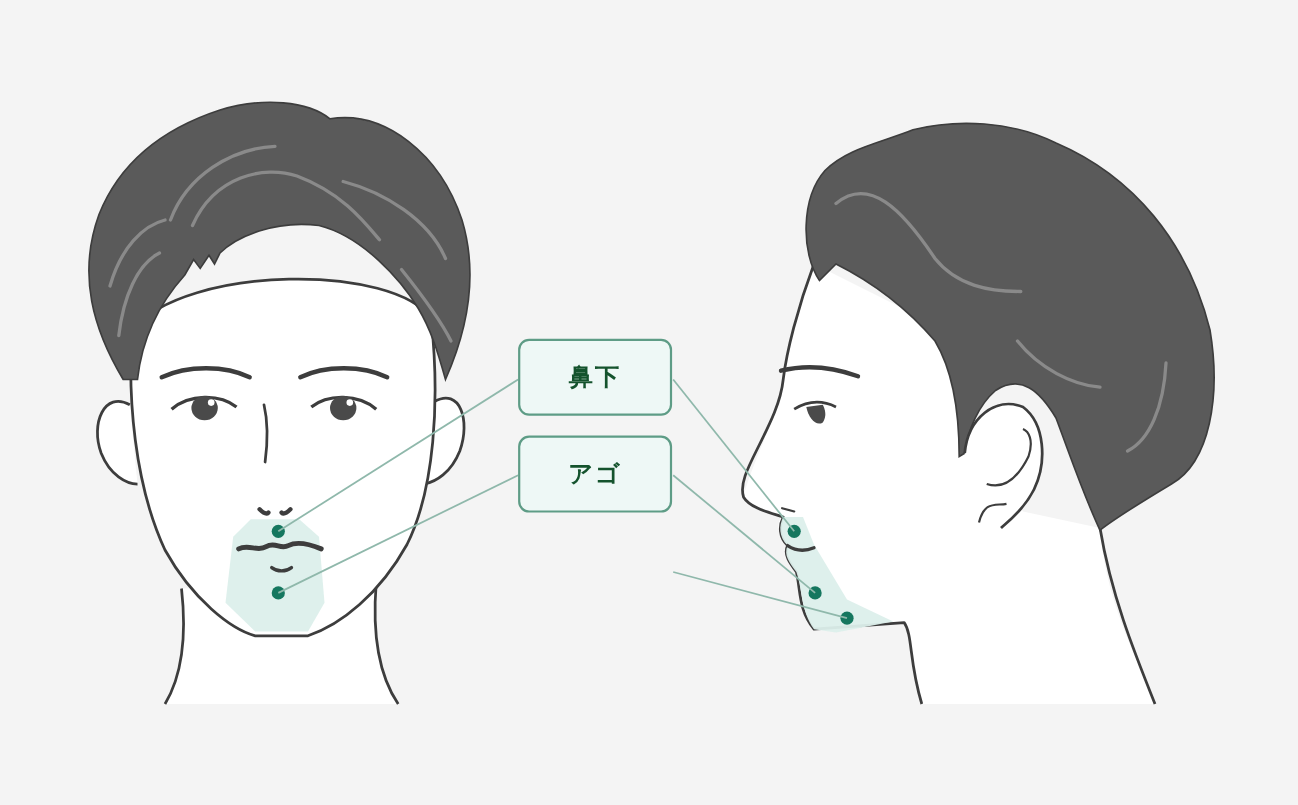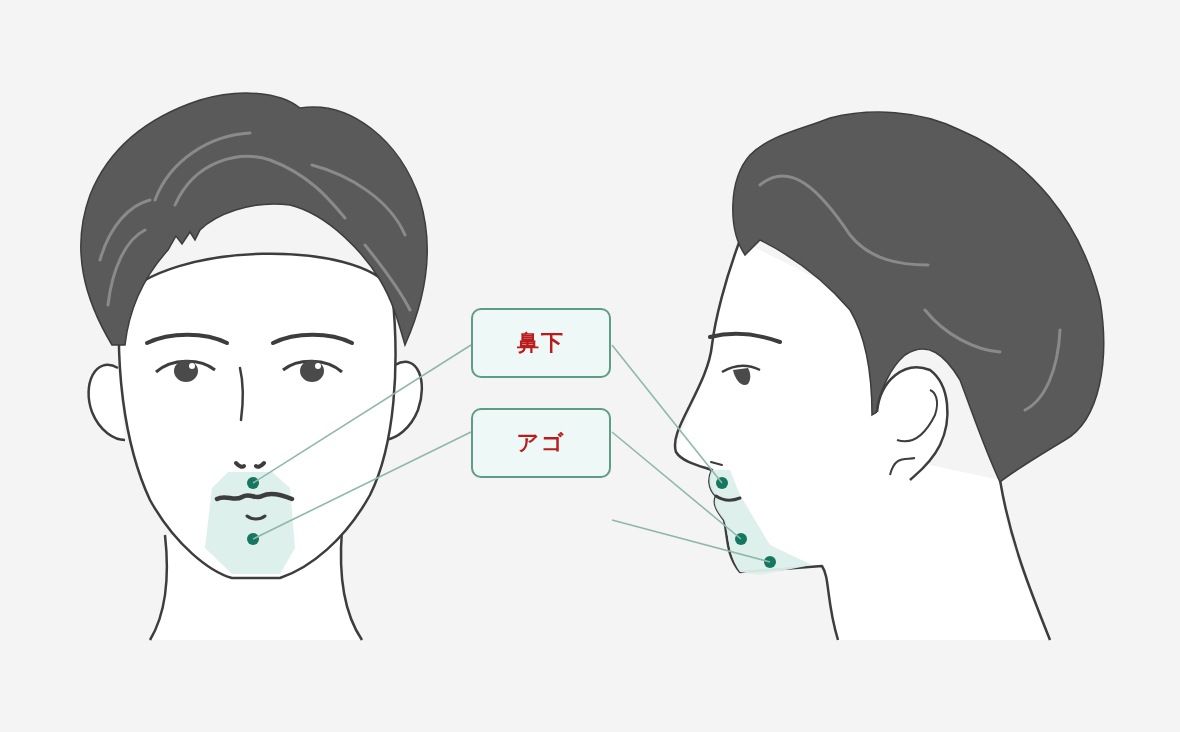--- a/index.html
+++ b/index.html
@@ -2,21 +2,21 @@
 <html><head>
 <meta charset="utf-8">
 <style>
   html, body { margin:0; padding:0; }
   body { width:1180px; height:732px; background:#f4f4f4; overflow:hidden; position:relative;
          font-family:"DejaVu Sans", sans-serif; }
   #stage { position:absolute; left:0; top:0; width:1180px; height:732px; }
   .label-box { position:absolute; width:140px; height:70px; box-sizing:border-box;
                border:2px solid #5e9c86; border-radius:10px; background:#eef8f6;
                display:flex; align-items:center; justify-content:center;
-               color:#b91c1c; font-size:22px; font-weight:bold; letter-spacing:2px; }
+               color:#14532d; font-size:22px; font-weight:bold; letter-spacing:2px; }
 </style>
 </head>
 <body>
 
 <div id="stage">
   <svg width="1180" height="732" viewBox="0 0 1180 732">
 
     <g>
 
       <path d="M165,535 C170,580 165,615 150,640 L362,640 C345,615 338,580 342,530 Z" fill="#ffffff" stroke="none"></path>
@@ -97,16 +97,16 @@
       <line x1="253" y1="539" x2="471" y2="432"></line>
       <line x1="612" y1="345" x2="722" y2="483"></line>
       <line x1="612" y1="432" x2="741" y2="539"></line>
       <line x1="612" y1="520" x2="770" y2="562"></line>
     </g>
   </svg>
 
   <div class="label-box" style="left:471px; top:308px;">
     <span>鼻下</span>
   </div>
-  <div class="label-box" style="left:471px; top:408px;">
+  <div class="label-box" style="left:471px; top:396px;">
     <span>アゴ</span>
   </div>
 </div>
 
 </body></html>

